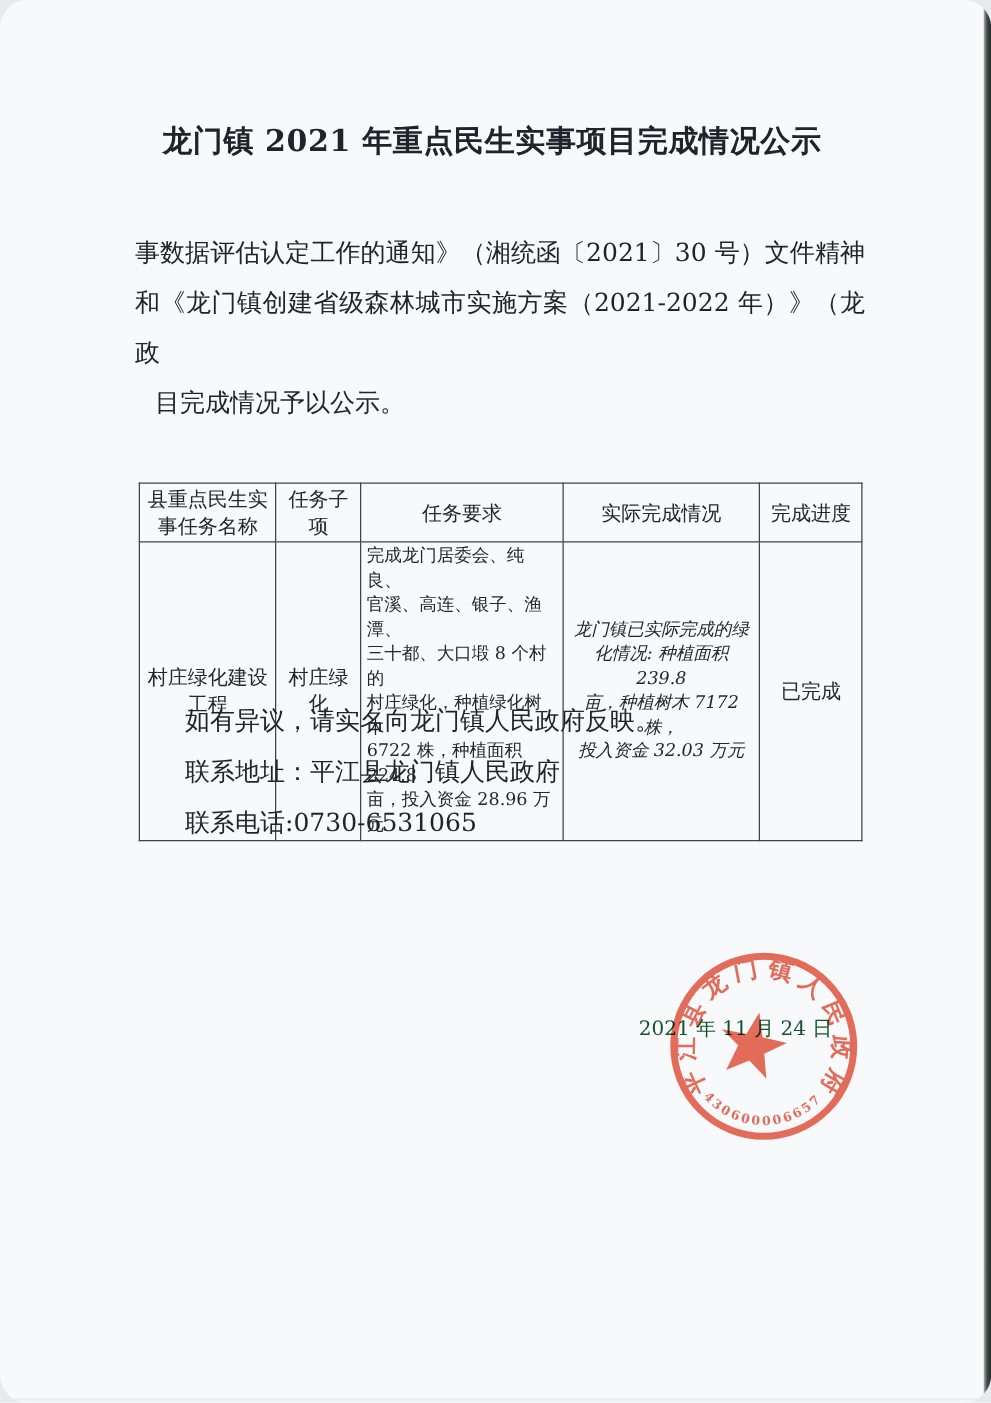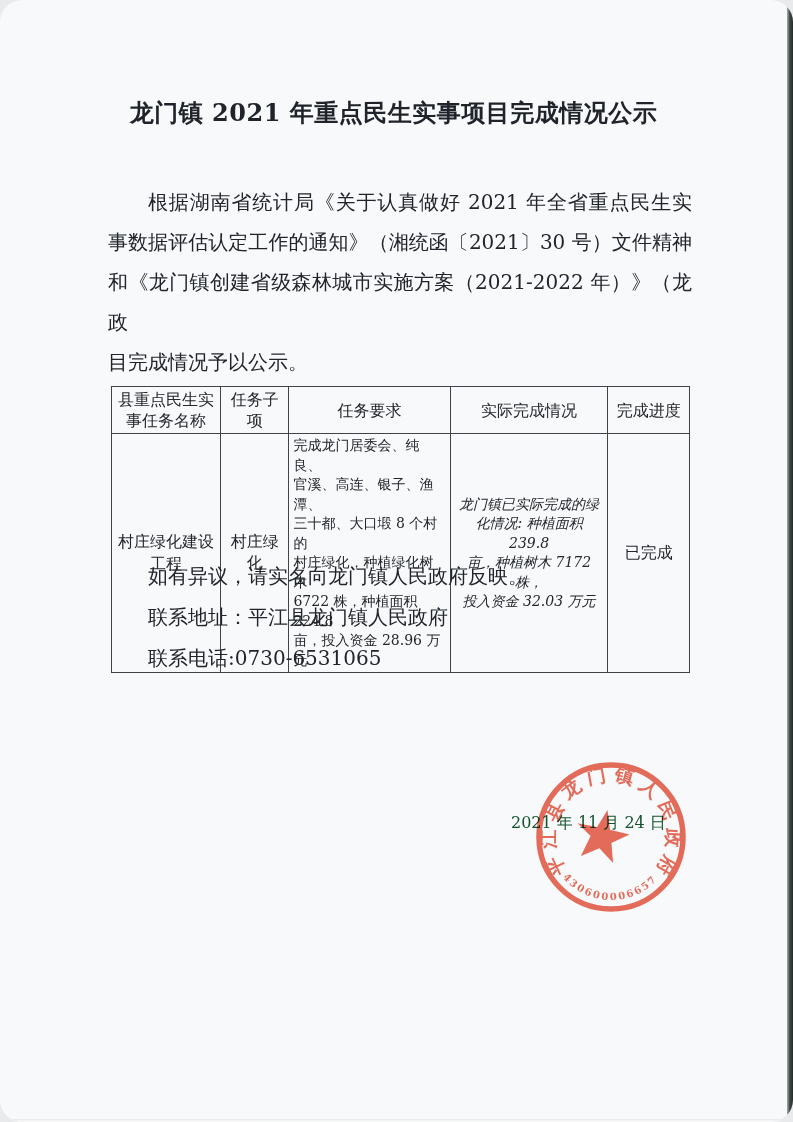--- a/index.html
+++ b/index.html
@@ -30,21 +30,21 @@
     text-align:center;
     font-size:24px;font-weight:bold;color:#20242a;
     letter-spacing:0.5px;
   }
   .body-paragraph{
     position:absolute;left:108px;top:182px;width:584px;
     font-size:20px;line-height:40px;color:#21242a;
   }
   .pline{text-align:justify;text-align-last:justify;}
   .pline.first{padding-left:40px;}
-  .pline.last{text-align:center;text-align-last:left;}
+  .pline.last{text-align:center;text-align-last:left;margin-left:16px;}
   .notice-table{
     position:absolute;left:111px;top:386px;width:579px;height:167px;
     border-collapse:collapse;table-layout:fixed;
     font-size:16px;color:#23262b;
   }
   .notice-table th,.notice-table td{
     border:1.5px solid #41434a;
     padding:2px 4px;
     text-align:center;vertical-align:middle;
     white-space:pre-line;
@@ -81,21 +81,20 @@
   }
 </style>
 </head>
 <body>
 
 <div class="page">
 
   <div class="doc-title">龙门镇 2021 年重点民生实事项目完成情况公示</div>
 
   <div class="body-paragraph">
-    <div class="pline first">根据湖南省统计局《关于认真做好 2021 年全省重点民生实</div>
     <div class="pline">事数据评估认定工作的通知》（湘统函〔2021〕30 号）文件精神</div>
     <div class="pline">和《龙门镇创建省级森林城市实施方案（2021-2022 年）》（龙政</div>
     <div class="pline last">目完成情况予以公示。</div>
   </div>
 
   <table class="notice-table">
     <colgroup>
       <col class="col-1">
         <col class="col-2">
         <col class="col-3">

